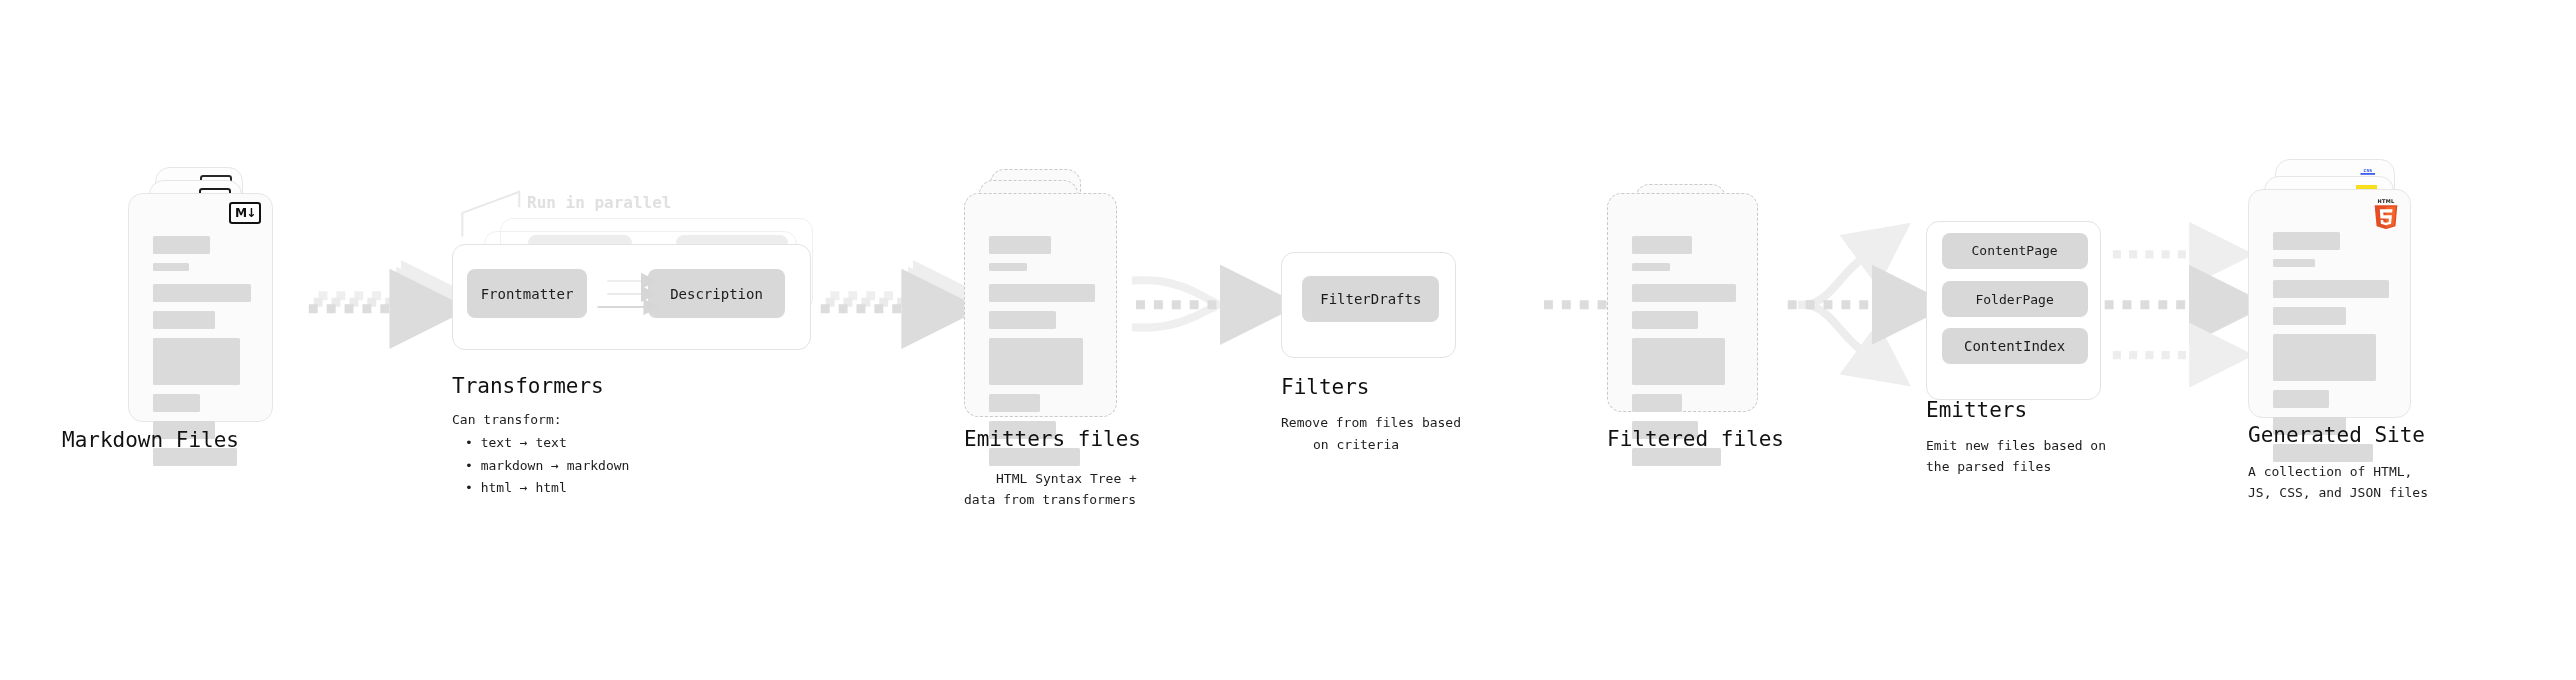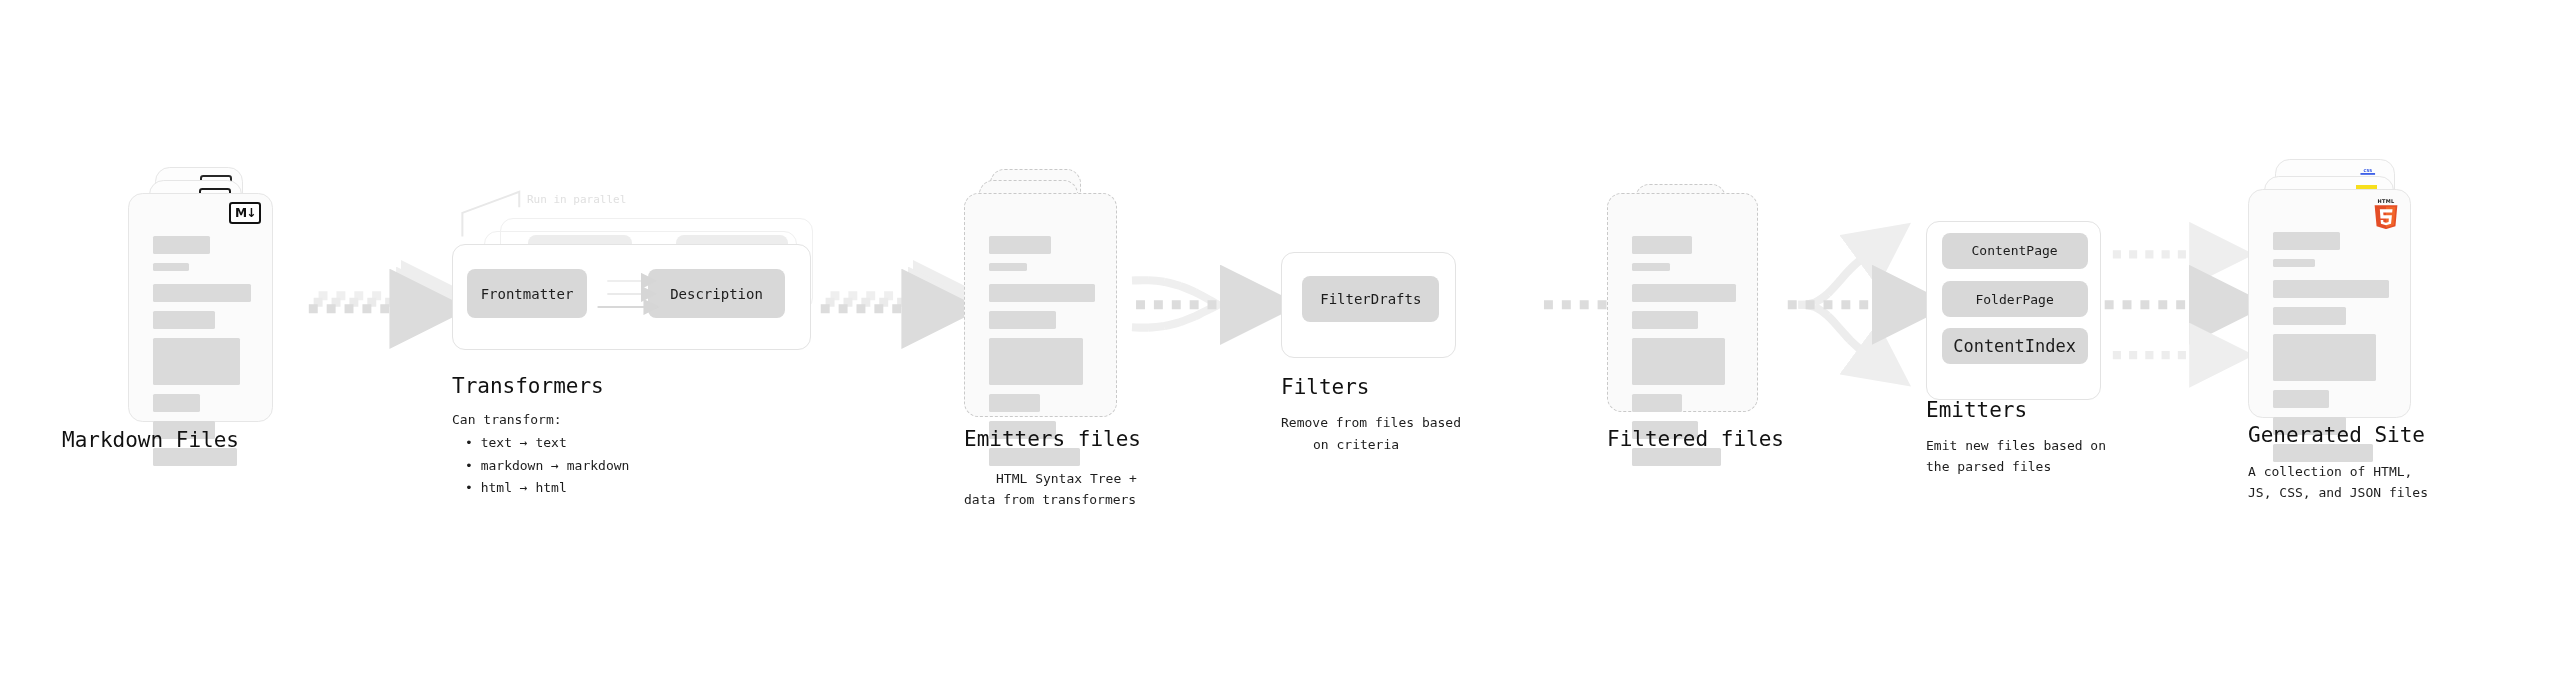--- a/index.html
+++ b/index.html
@@ -77,21 +77,21 @@
   
   .title{
     position:absolute;
     font-size:21px;color:#111;white-space:nowrap;letter-spacing:0px;
   }
   .sub{
     position:absolute;
     font-size:13px;color:#1d1d1d;line-height:1.45;white-space:pre;
   }
   .parallel-label{
-    position:absolute;font-size:11px;color:#e0e0e0;white-space:nowrap;
+    position:absolute;font-size:16px;color:#e0e0e0;white-space:nowrap;font-weight:bold;
   }
 
   
   .arrows{position:absolute;inset:0;pointer-events:none;}
 </style>
 </head>
 <body>
 
 <div class="stage">
 
@@ -244,21 +244,21 @@
         <div class="row w7"></div>
       </div>
     </div>
     <div class="title" style="left:1607px;top:427px;">Filtered files</div>
   </div>
 
   <div>
     <div class="groupbox" style="left:1926px;top:221px;width:175px;height:179px;">
       <div class="pill" style="left:14.6px;top:10.6px;width:146px;height:36px;font-size:13px;">ContentPage</div>
       <div class="pill" style="left:14.6px;top:59px;width:146px;height:36px;font-size:13px;">FolderPage</div>
-      <div class="pill" style="left:14.6px;top:106px;width:146px;height:36px;font-size:17px;">ContentIndex</div>
+      <div class="pill" style="left:14.6px;top:106px;width:146px;height:36px;font-size:14px;">ContentIndex</div>
     </div>
     <div class="title" style="left:1926px;top:398px;">Emitters</div>
     <div class="sub" style="left:1926px;top:437px;">Emit new files based on</div>
     <div class="sub" style="left:1926px;top:458px;">the parsed files</div>
   </div>
 
   <div>
     <div class="filecard ghost" style="left:2275px;top:159px;width:120px;height:49px;">
       <svg class="cssbadge" style="right:16.3px;top:6.5px;" viewBox="0 0 24 12">
         <text x="12" y="6" text-anchor="middle" font-size="5" font-weight="bold" fill="#264de4" font-family="'DejaVu Sans',sans-serif">CSS</text>

